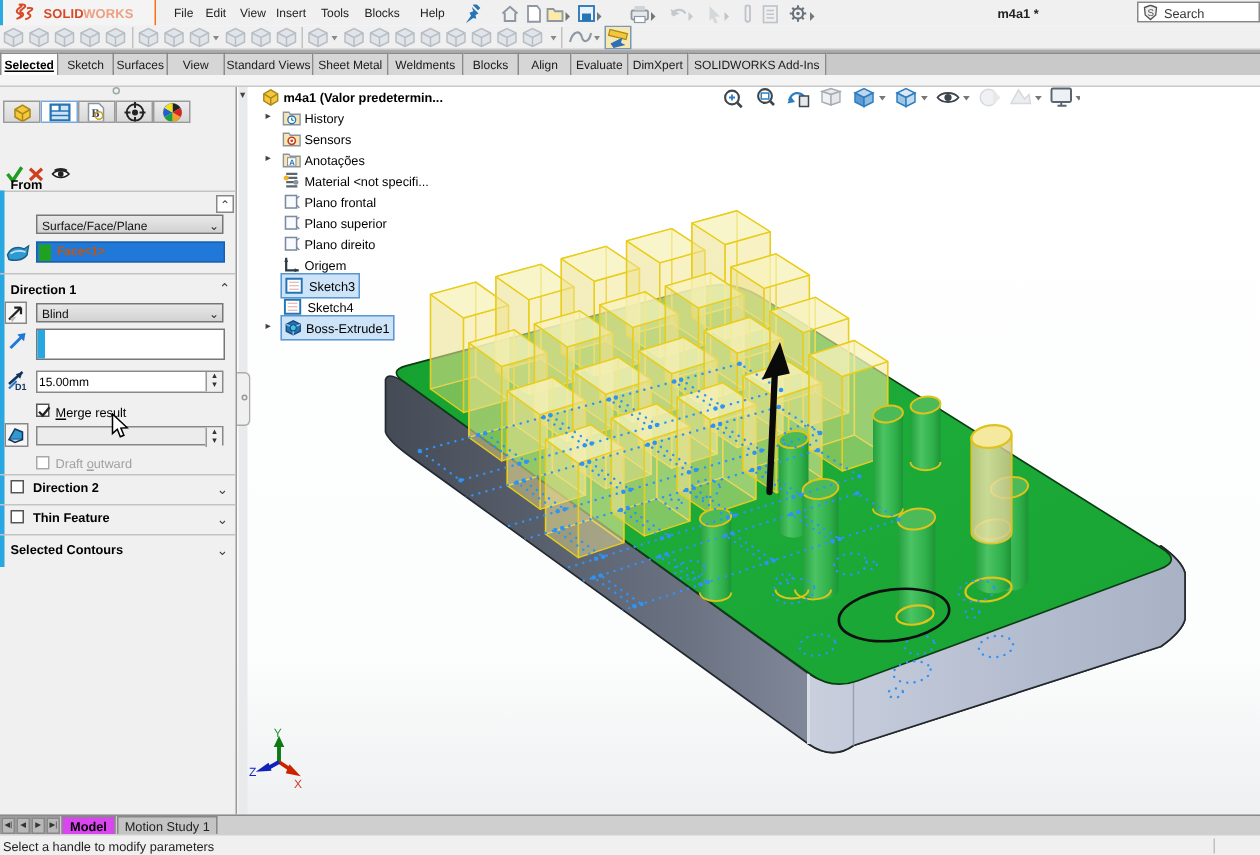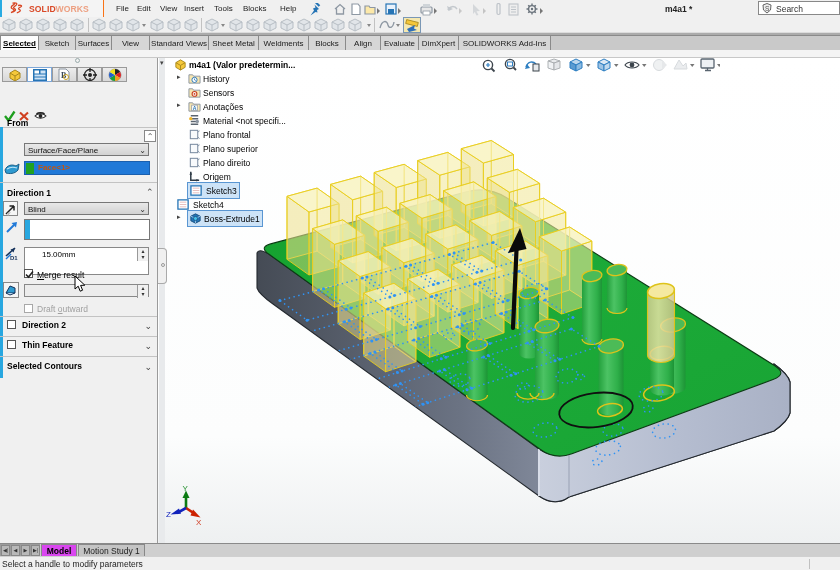--- a/index.html
+++ b/index.html
@@ -565,21 +565,21 @@
     </svg>
     <div style="position:absolute;left:24px;top:161px;width:126px;height:21px;background:#fff;border:1px solid #777">
       <div style="position:absolute;left:0;top:0;width:5px;height:19px;background:#28a7e0"></div>
     </div>
     <svg style="position:absolute;left:3px;top:188px" width="17" height="15" viewBox="0 0 17 15">
       <path d="M12,2 L3,10" stroke="#16335c" stroke-width="1.6"></path>
       <path d="M12,2 L7.5,3.5 L10.5,6.5 Z" fill="#16335c"></path>
       <path d="M3,13 L8,8" stroke="#2079d8" stroke-width="1.4"></path>
       <text x="7" y="14" font-size="6" font-weight="bold" fill="#16335c" font-family="Liberation Sans">D1</text>
     </svg>
-    <div style="position:absolute;left:24px;top:189px;width:125px;height:28px;background:#fff;border:1px solid #888;font-size:8px;color:#000;padding:0 17px;line-height:13px">15.00mm<div style="position:absolute;right:0;top:0;width:11px;height:13px;border-left:1px solid #999;background:#f0f0f0;font-size:6px;color:#333;text-align:center;line-height:6px">▴<br>▾</div></div>
+    <div style="position:absolute;left:24px;top:189px;width:125px;height:15px;background:#fff;border:1px solid #888;font-size:8px;color:#000;padding:0 1px;line-height:13px">15.00mm<div style="position:absolute;right:0;top:0;width:11px;height:13px;border-left:1px solid #999;background:#f0f0f0;font-size:6px;color:#333;text-align:center;line-height:6px">▴<br>▾</div></div>
     <div style="position:absolute;left:24px;top:211px;height:12px;font-size:8.5px;color:#000"><span style="display:inline-block;width:9px;height:9px;border:1px solid #555;background:#fff;vertical-align:-1px;line-height:5px"><svg width="9" height="9" viewBox="0 0 9 9">
           <path d="M1,4.5 L3.5,7 L8,1.5" stroke="#222" stroke-width="1.6" fill="none"></path>
         </svg></span><span style="margin-left:4px"><u>M</u>erge result</span></div>
     <div style="position:absolute;left:3px;top:224px;width:16px;height:16px;border:1px solid #888;background:#f6f6f6"><svg width="14" height="14" viewBox="0 0 14 14">
         <path d="M2,10 L6,3 L11,5 L11,10 Z" fill="#2e9ad0" stroke="#16335c" stroke-width="1"></path>
         <path d="M2,10 L6,12 L11,10" fill="#bcd9ee" stroke="#16335c" stroke-width="1"></path>
       </svg></div>
     <div style="position:absolute;left:24px;top:226px;width:125px;height:13px;background:#ececec;border:1px solid #888;font-size:8px;color:#999;padding:0 3px;line-height:13px">
       <div style="position:absolute;right:0;top:0;width:11px;height:13px;border-left:1px solid #999;background:#f0f0f0;font-size:6px;color:#333;text-align:center;line-height:6px">▴<br>▾</div>
     </div>
@@ -686,21 +686,21 @@
     <div style="position:absolute;top:126px;left:0;height:14px;white-space:nowrap">
       <span style="position:absolute;left:28px;top:0;display:inline-flex;align-items:center;background:#cde3f7;border:1px solid #5a96d2;margin:-1px;padding:0 2px 0 1px;">
         <span style="display:inline-block;margin-right:2px;position:relative;top:1px"><svg width="15" height="13" viewBox="0 0 16 14">
             <path d="M2,2 L13,2 L13,12 L2,12 Z" fill="#fff" stroke="#2574b5" stroke-width="1.4"></path>
             <path d="M4,4.5 h7 M4,7 h7 M4,9.5 h7" stroke="#e0a8a8" stroke-width="0.8"></path>
           </svg></span>
         <span style="font-weight:400">Sketch3</span>
       </span>
     </div>
     <div style="position:absolute;top:140px;left:0;height:14px;white-space:nowrap">
-      <span style="position:absolute;left:16px;top:0;display:inline-flex;align-items:center;text-align:center;">
+      <span style="position:absolute;left:28px;top:0;display:inline-flex;align-items:center;text-align:center;">
         <span style="display:inline-block;margin-right:2px;position:relative;top:1px"><svg width="15" height="13" viewBox="0 0 16 14">
             <path d="M2,2 L13,2 L13,12 L2,12 Z" fill="#fff" stroke="#2574b5" stroke-width="1.4"></path>
             <path d="M4,4.5 h7 M4,7 h7 M4,9.5 h7" stroke="#e0a8a8" stroke-width="0.8"></path>
           </svg></span>
         <span style="font-weight:400">Sketch4</span>
       </span>
     </div>
     <div style="position:absolute;top:154px;left:0;height:14px;white-space:nowrap">
       <span style="position:absolute;left:17px;top:2px;font-size:7px;color:#444">▸</span>
       <span style="position:absolute;left:28px;top:0;display:inline-flex;align-items:center;background:#cde3f7;border:1px solid #5a96d2;margin:-1px;padding:0 2px 0 1px;">

